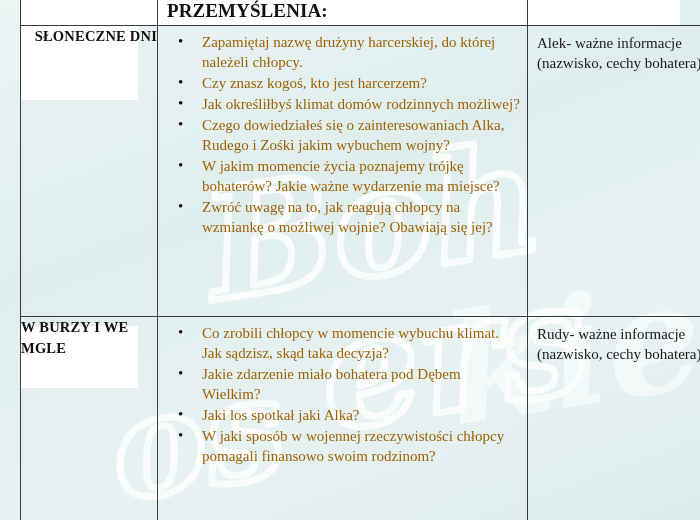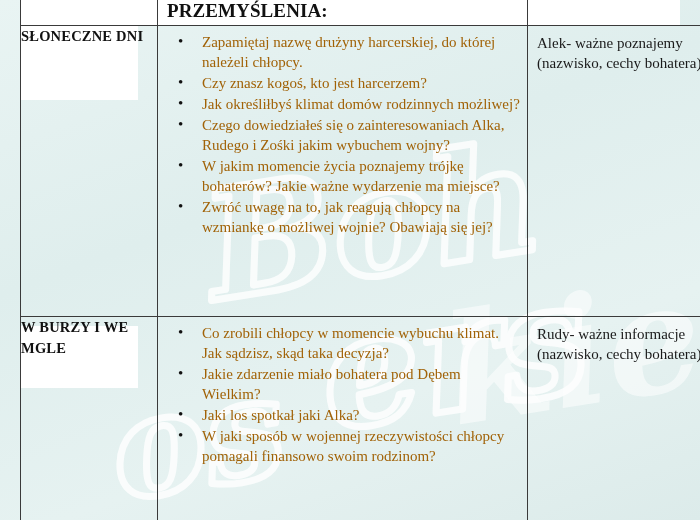--- a/index.html
+++ b/index.html
@@ -137,21 +137,21 @@
   .notes {
     font-size: 15px;
     line-height: 1.33;
     color: #1a1a1a;
     padding: 8px 4px 6px 9px;
     white-space: nowrap;
     overflow: hidden;
   }
   .notes .nline { display: block; }
 
-  .row1-body { height: 290px; }
+  .row1-body { height: 290px; text-align: right; }
   .row2-body { height: 230px; }
 </style>
 </head>
 <body>
 
 <div id="page">
 
   <div class="paper-bg"></div>
 
   <div class="watermark">
@@ -197,21 +197,21 @@
               <li>Zapamiętaj nazwę drużyny harcerskiej, do której należeli chłopcy.</li>
               <li>Czy znasz kogoś, kto jest harcerzem?</li>
               <li>Jak określiłbyś klimat domów rodzinnych możliwej?</li>
               <li>Czego dowiedziałeś się o zainteresowaniach Alka, Rudego i Zośki jakim wybuchem wojny?</li>
               <li>W jakim momencie życia poznajemy trójkę bohaterów? Jakie ważne wydarzenie ma miejsce?</li>
               <li>Zwróć uwagę na to, jak reagują chłopcy na wzmiankę o możliwej wojnie? Obawiają się jej?</li>
             </ul>
           </td>
           <td>
             <div class="notes">
-              <span class="nline">Alek- ważne poznajemy</span>
+              <span class="nline">Alek- ważne informacje</span>
               <span class="nline">(nazwisko, cechy bohatera)</span>
             </div>
           </td>
         </tr>
 
         <tr>
           <td class="sec-title row2-body">W BURZY I WE MGLE</td>
           <td>
             <ul class="q-list">
               <li>Co zrobili chłopcy w momencie wybuchu klimat. Jak sądzisz, skąd taka decyzja?</li>

